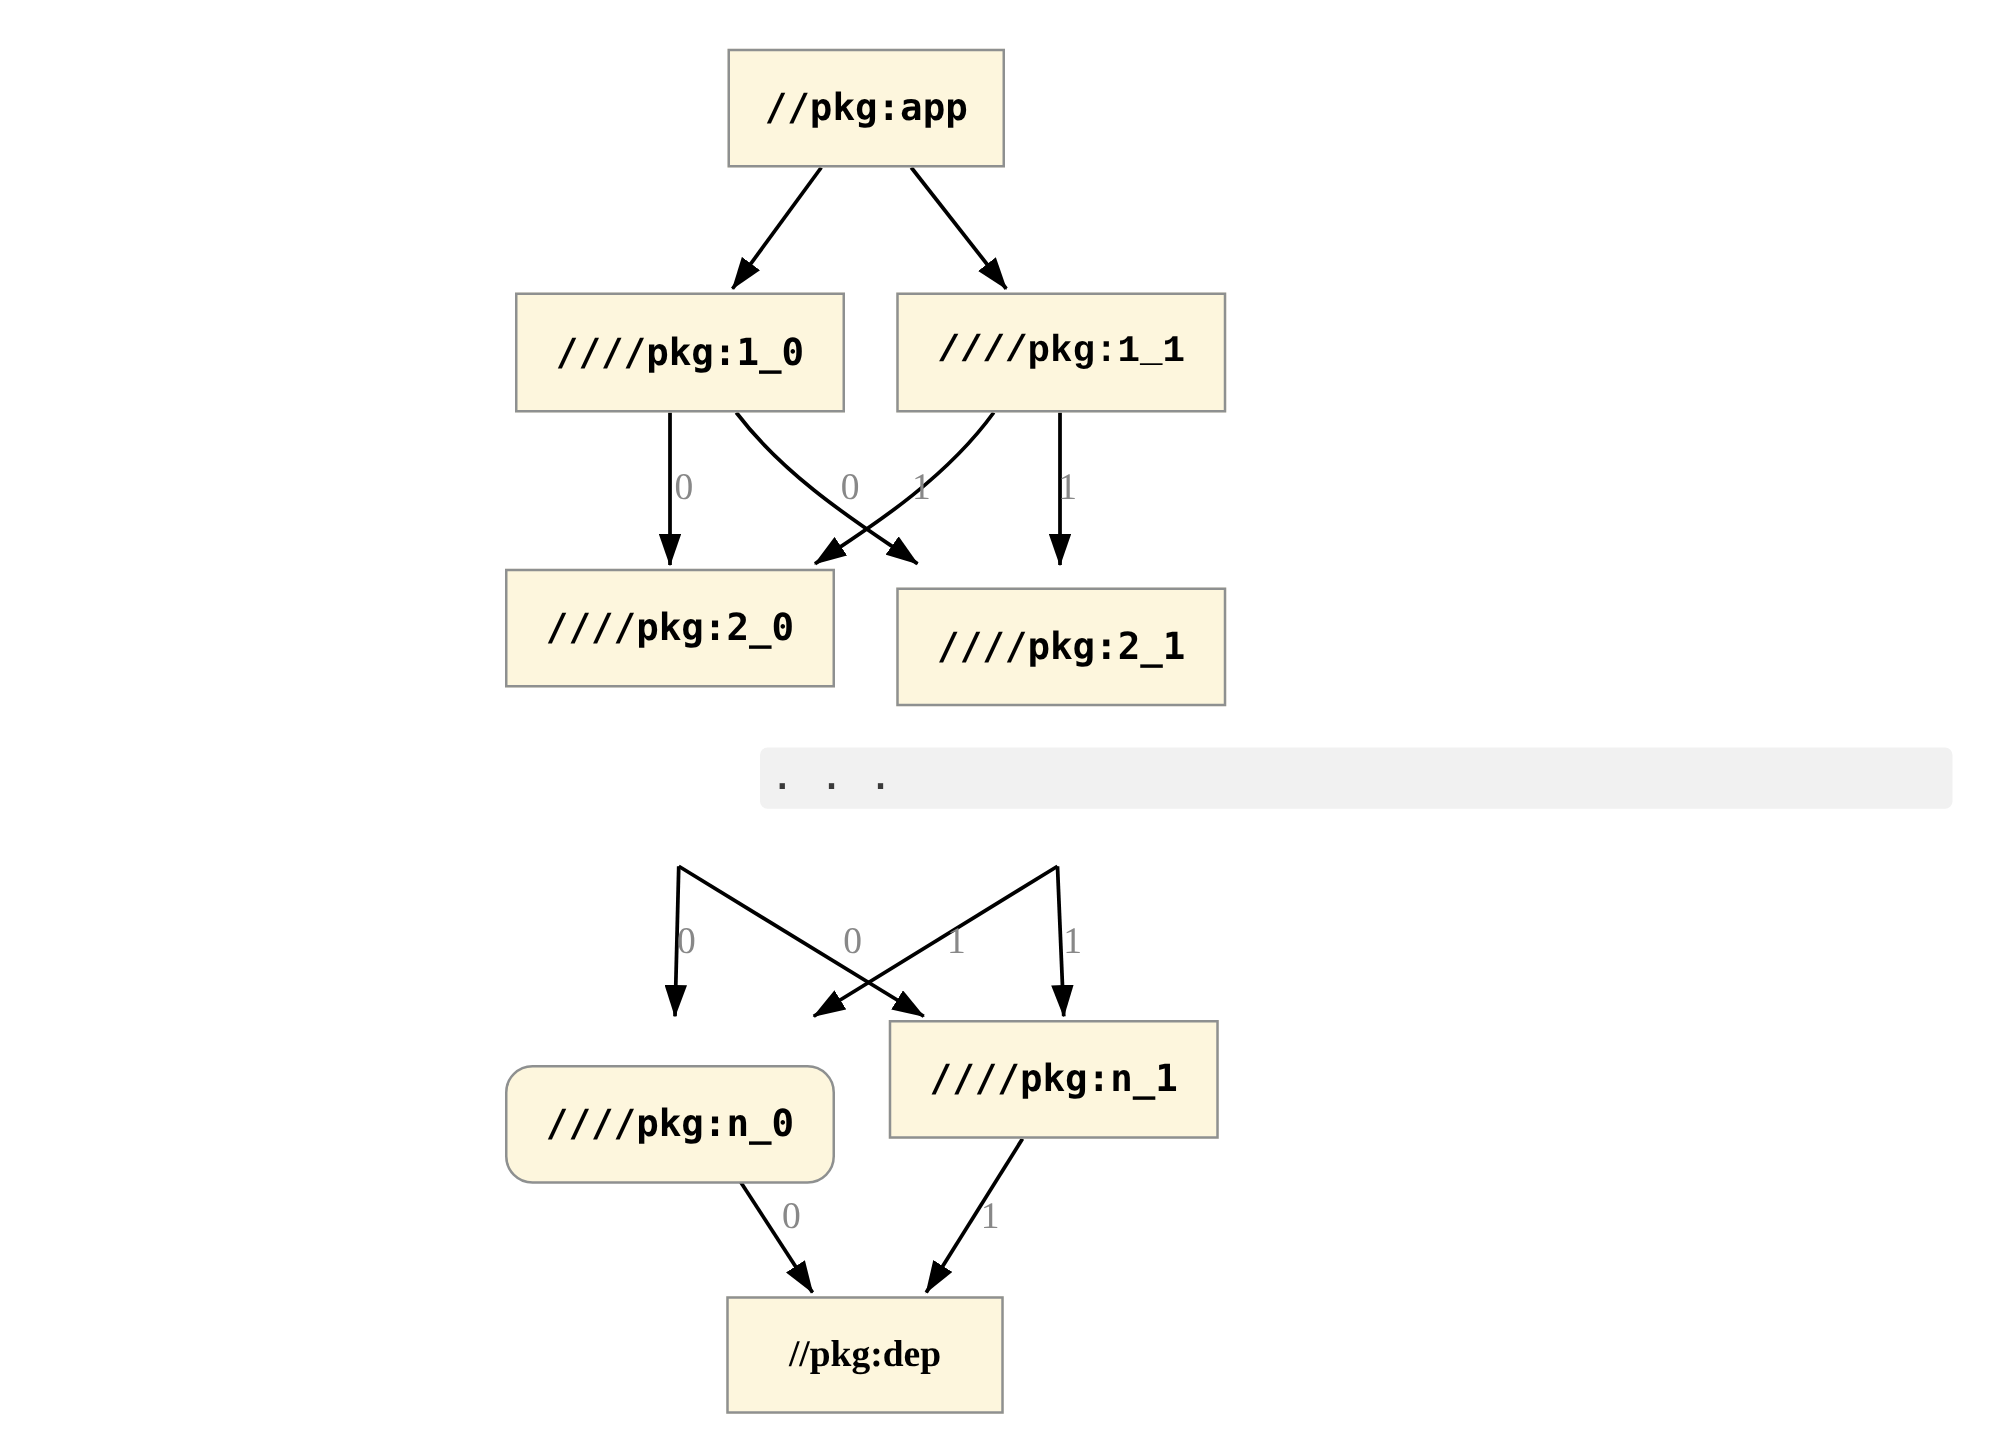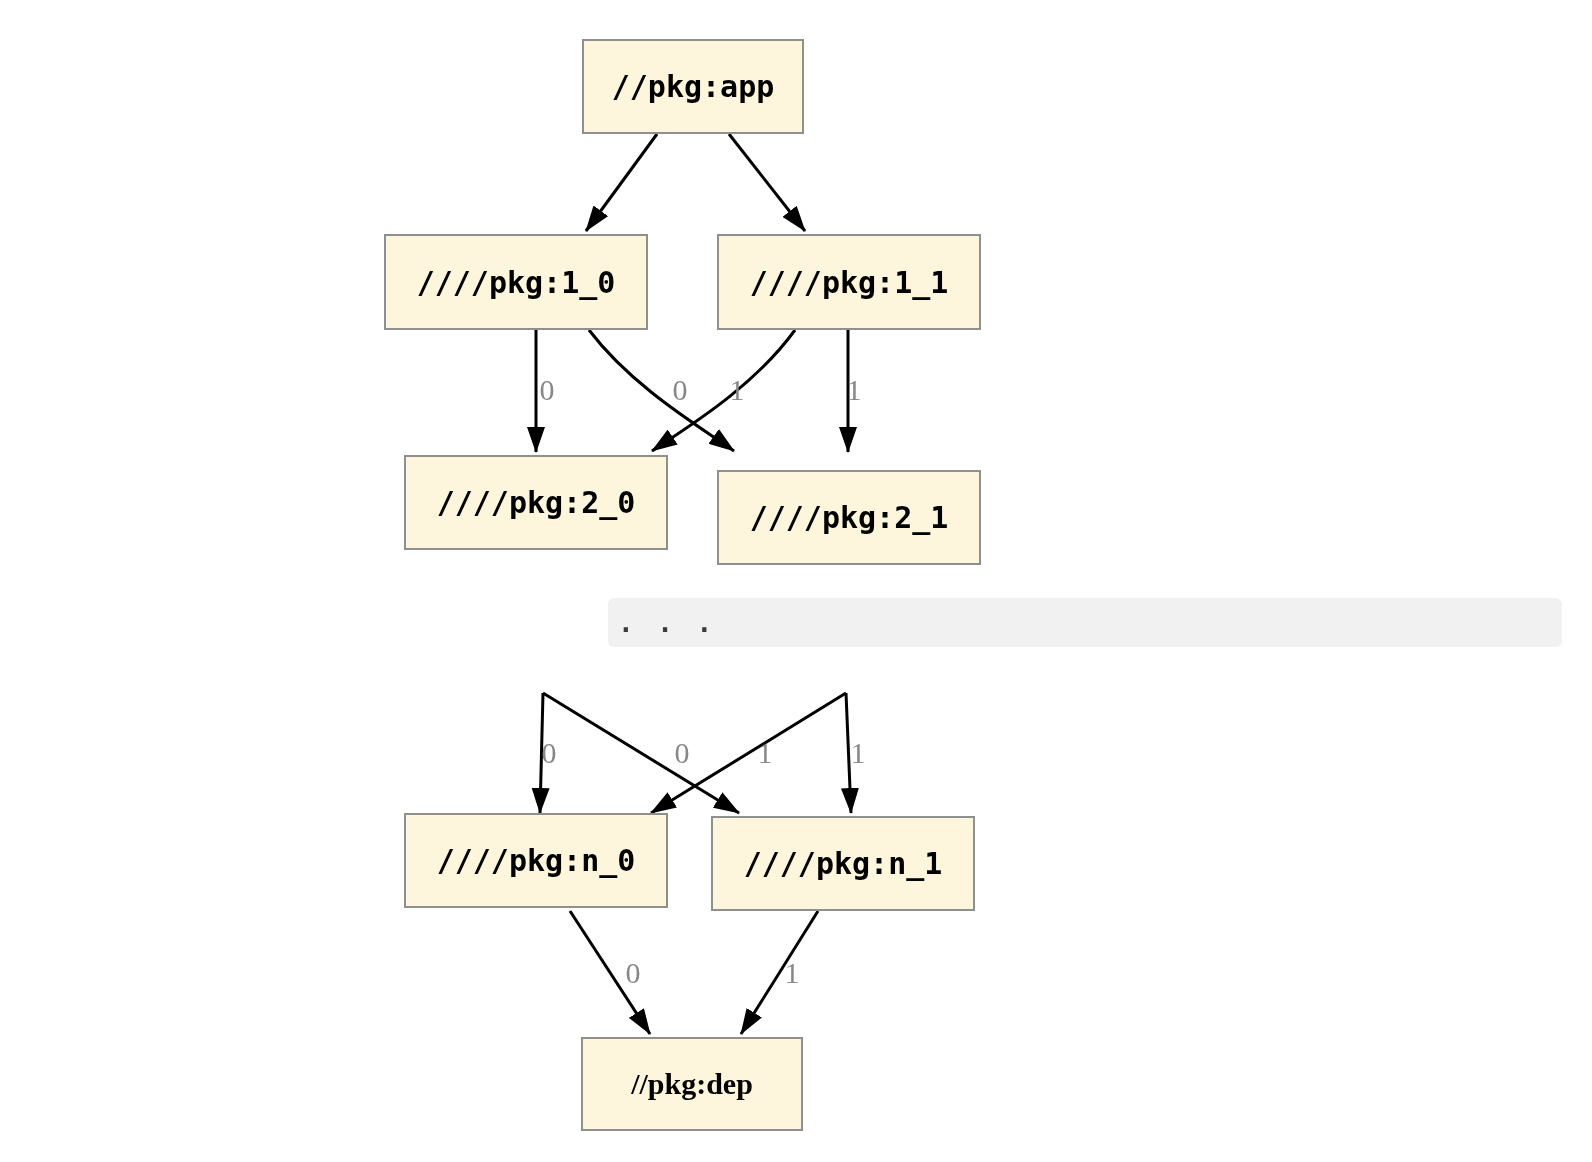--- a/index.html
+++ b/index.html
@@ -92,31 +92,31 @@
     <path class="edge" d="M543,693 L739,813" marker-end="url(#arrow)"></path>
     <path class="edge" d="M846,693 L651,813" marker-end="url(#arrow)"></path>
     <path class="edge" d="M846,693 L851,813" marker-end="url(#arrow)"></path>
 
     <path class="edge" d="M570,911 L650,1034" marker-end="url(#arrow)"></path>
     <path class="edge" d="M818,911 L741,1034" marker-end="url(#arrow)"></path>
   </svg>
 
   <div class="node" style="left:582px; top:39px; width:222px; height:95px;">//pkg:app</div>
 
-  <div class="node" style="left:384px; top:234px; width:264px; height:96px;">////pkg:1_0</div>
+  <div class="node" style="left:412px; top:234px; width:264px; height:96px;">////pkg:1_0</div>
 
-  <div class="node" style="left:717px; top:234px; width:264px; height:96px;">////pkg:1_1</div>
+  <div class="node" style="left:717px; top:234px; width:264px; height:96px;font-family:Liberation Mono, monospace;">////pkg:1_1</div>
 
   <div class="node" style="left:404px; top:455px; width:264px; height:95px;">////pkg:2_0</div>
 
   <div class="node" style="left:717px; top:470px; width:264px; height:95px;">////pkg:2_1</div>
 
   <div class="ellipsis-band">. . .</div>
 
-  <div class="node" style="left:404px; top:813px; width:264px; height:95px;">////pkg:n_0</div>
+  <div class="node" style="left:404px; top:852px; width:264px; height:95px;border-radius:22px;">////pkg:n_0</div>
 
   <div class="node" style="left:698px; top:816px; width:264px; height:95px;margin-left:13px;">////pkg:n_1</div>
 
   <div class="node" style="left:581px; top:1037px; width:222px; height:94px;font-family:Liberation Serif, serif;">//pkg:dep</div>
 
   <span class="edge-label" style="left:547px; top:390px;">0</span>
   <span class="edge-label" style="left:680px; top:390px;">0</span>
   <span class="edge-label" style="left:737px; top:390px;">1</span>
   <span class="edge-label" style="left:854px; top:390px;">1</span>
 

